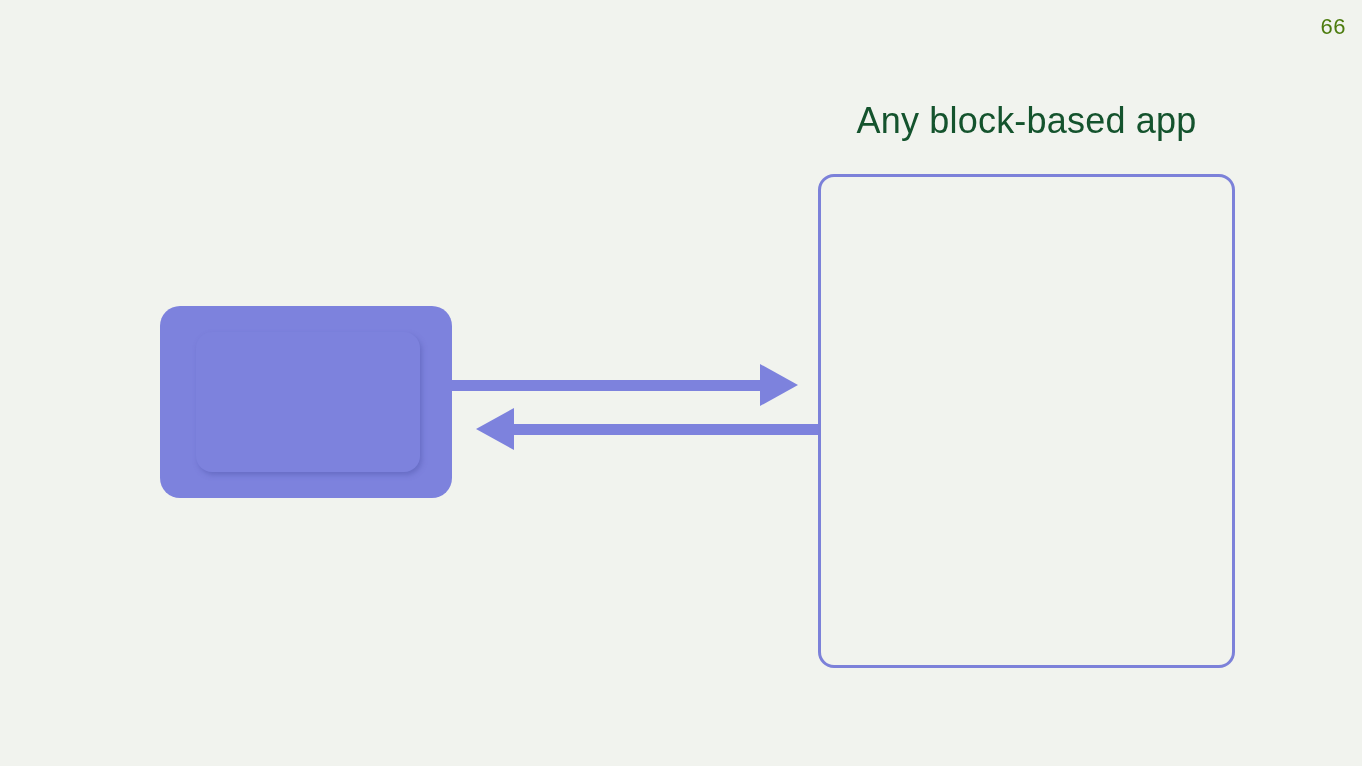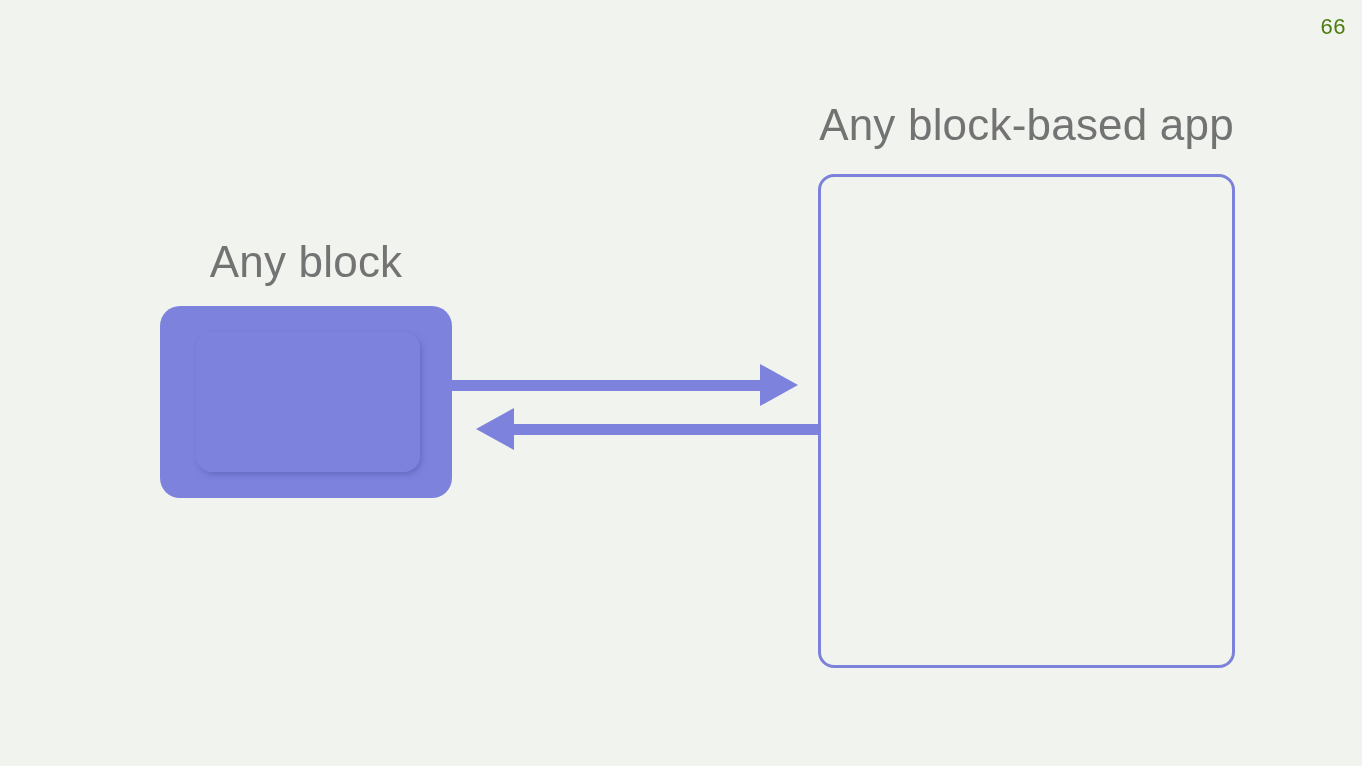--- a/index.html
+++ b/index.html
@@ -19,22 +19,22 @@
   .page-number {
     position: absolute;
     top: 14px;
     right: 16px;
     font-size: 22px;
     color: #4d7c0f;
     letter-spacing: 0.5px;
   }
   .heading {
     position: absolute;
-    color: #737373;
-    font-size: 44px;
+    color: #14532d;
+    font-size: 36px;
     font-weight: 500;
     letter-spacing: 0.2px;
     text-align: center;
     white-space: nowrap;
   }
   .app-title {
     left: 818px;
     width: 417px;
     top: 100px;
   }
@@ -110,21 +110,20 @@
 </style>
 </head>
 <body>
 
 <div class="slide">
 
   <div class="page-number">66</div>
 
   <div class="heading app-title">Any block-based app</div>
 
-  <div class="heading block-title">Any block</div>
 
   <div class="block-shape">
     <div class="block-inner"></div>
   </div>
 
   <div class="app-shape"></div>
 
   <div>
     <div class="arrow-shaft shaft-right"></div>
     <div class="arrow-head head-right"></div>

